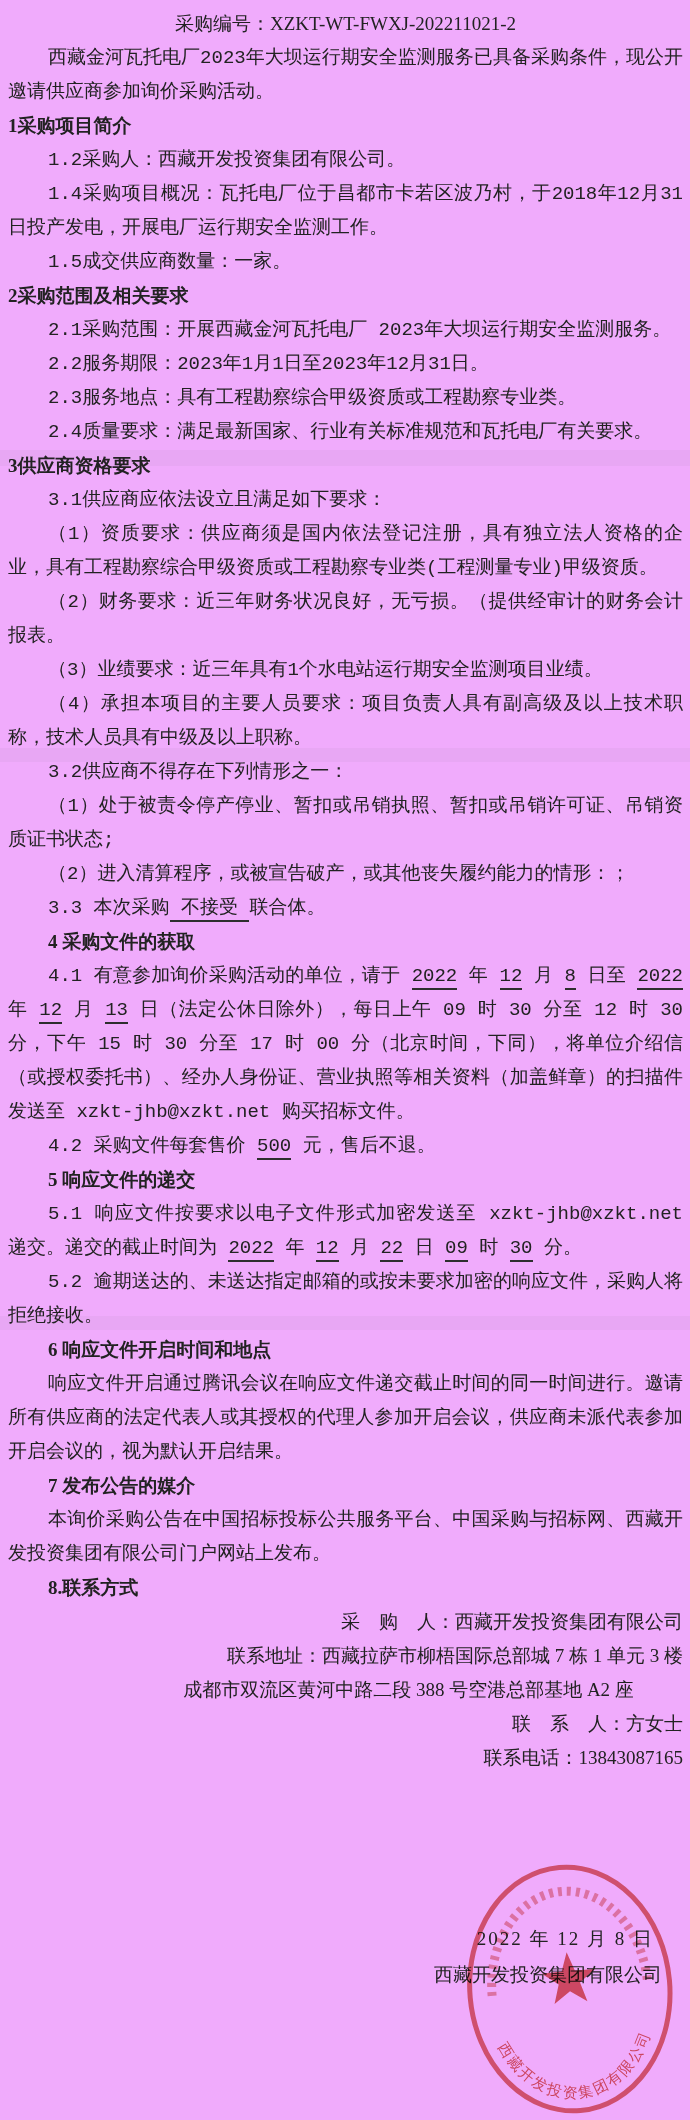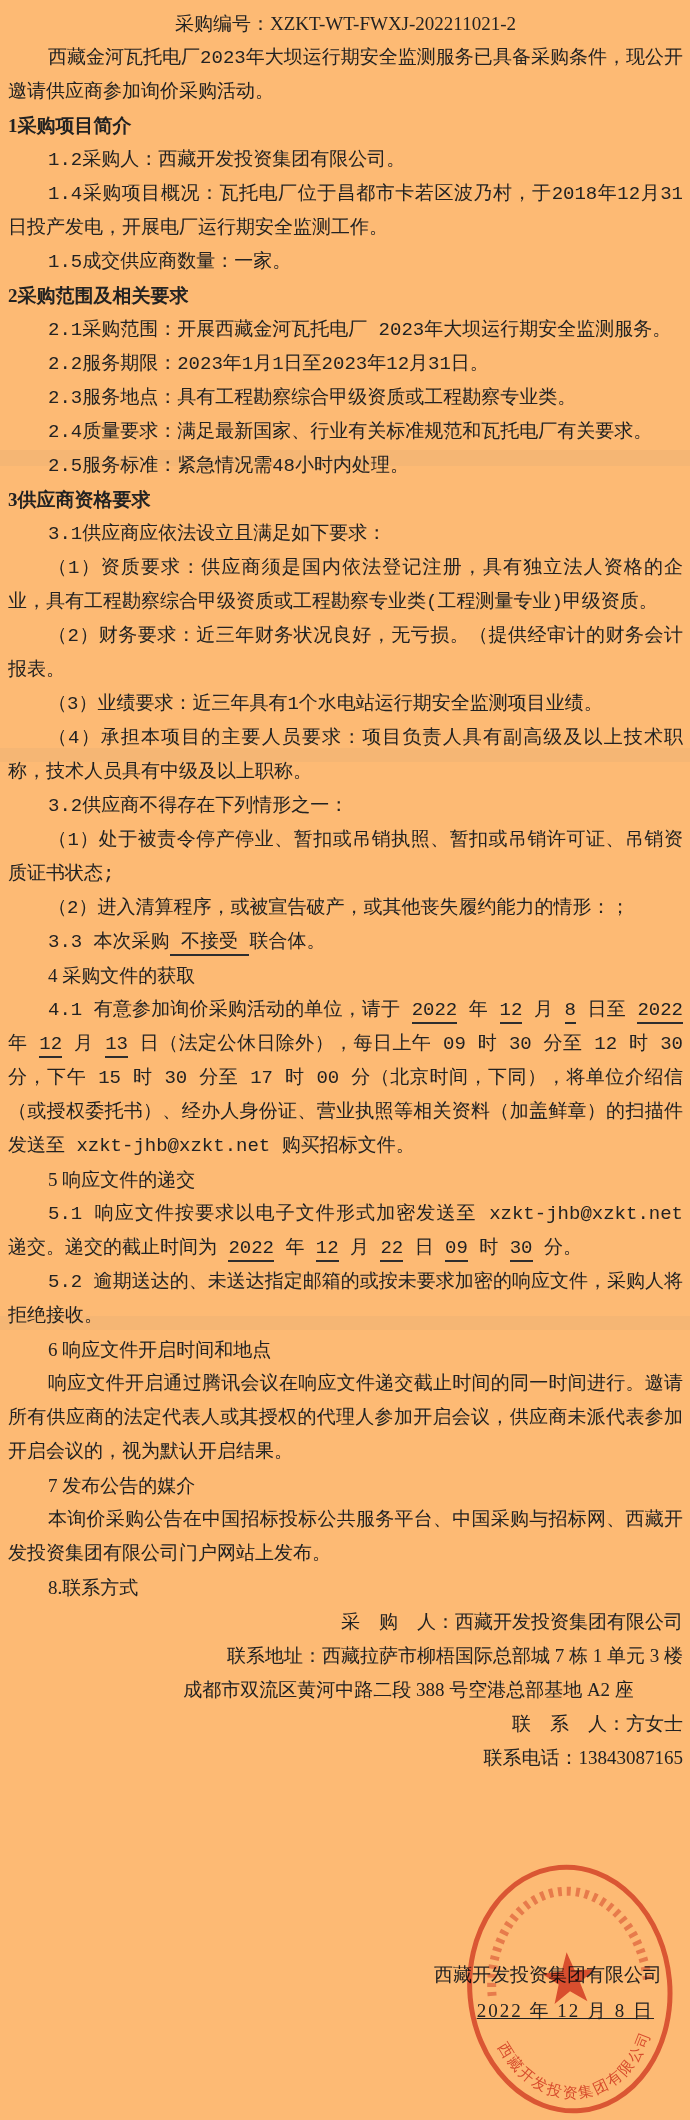--- a/index.html
+++ b/index.html
@@ -1,33 +1,33 @@
 <!DOCTYPE html>
 <html lang="zh"><head>
 <meta charset="utf-8">
 <style>
   html,body { margin:0; padding:0; background:#ffffff; }
   .page {
     position:relative; width:690px; height:2120px; overflow:hidden;
-    background:#fdba74;
+    background:#f0abfc;
     font-family:"Liberation Serif","DejaVu Serif",serif;
     color:#222222; font-size:19px;
   }
   .doc { position:relative; padding:7px 7px 0 8px; z-index:1; }
   .doc p { margin:0; line-height:34px; text-align:justify; text-justify:inter-ideograph; }
   .doc p.center { text-align:center; text-indent:0; }
   .doc p.p    { text-indent:40px;font-family:Liberation Mono, monospace; }
   .doc p.h    { font-weight:bold; text-indent:0; }
-  .doc p.hi   { font-weight:normal; text-indent:40px; }
+  .doc p.hi   { font-weight:bold; text-indent:40px; }
   .doc p.contact { text-indent:40px; text-align:right;font-family:Liberation Serif, serif; }
   .doc p.addr2   { text-indent:126px; text-align:center; }
   .u { border-bottom:2px solid #2e2e2e; padding-bottom:1px;margin-top:36px; }
   .stripe { position:absolute; left:0; width:690px; background:rgba(120,120,120,0.06); z-index:0; }
   .sign-company { position:absolute; top:1962px; right:28px; font-size:19px; z-index:2; }
-  .sign-date    { position:absolute; top:1998px; right:36px; font-size:19px; letter-spacing:2px; z-index:2;text-decoration:underline; }
+  .sign-date    { position:absolute; top:1926px; right:36px; font-size:19px; letter-spacing:2px; z-index:2; }
   .seal { position:absolute; left:458px; top:1860px; width:224px; height:262px;
           transform:rotate(-5deg); mix-blend-mode:multiply; z-index:3; pointer-events:none; }
 </style>
 </head>
 <body>
 
 <div class="page">
 
   <div class="stripe" style="top:450px;height:16px;"></div>
   <div class="stripe" style="top:748px;height:14px;"></div>
@@ -38,33 +38,33 @@
       <p class="p"><span>西藏金河瓦托电厂2023年大坝运行期安全监测服务已具备采购条件，现公开邀请供应商参加询价采购活动。</span></p>
       <p class="h"><span>1采购项目简介</span></p>
       <p class="p"><span>1.2采购人：西藏开发投资集团有限公司。</span></p>
       <p class="p"><span>1.4采购项目概况：瓦托电厂位于昌都市卡若区波乃村，于2018年12月31日投产发电，开展电厂运行期安全监测工作。</span></p>
       <p class="p"><span>1.5成交供应商数量：一家。</span></p>
       <p class="h"><span>2采购范围及相关要求</span></p>
       <p class="p"><span>2.1采购范围：开展西藏金河瓦托电厂 2023年大坝运行期安全监测服务。</span></p>
       <p class="p"><span>2.2服务期限：2023年1月1日至2023年12月31日。</span></p>
       <p class="p"><span>2.3服务地点：具有工程勘察综合甲级资质或工程勘察专业类。</span></p>
       <p class="p"><span>2.4质量要求：满足最新国家、行业有关标准规范和瓦托电厂有关要求。</span></p>
-      <p class="p"><span>2.5服务标准：紧急情况需48小时内处理。</span></p>
       <p class="h"><span>3供应商资格要求</span></p>
       <p class="p"><span>3.1供应商应依法设立且满足如下要求：</span></p>
       <p class="p"><span>（1）资质要求：供应商须是国内依法登记注册，具有独立法人资格的企业，具有工程勘察综合甲级资质或工程勘察专业类(工程测量专业)甲级资质。</span></p>
       <p class="p"><span>（2）财务要求：近三年财务状况良好，无亏损。（提供经审计的财务会计报表。</span></p>
       <p class="p"><span>（3）业绩要求：近三年具有1个水电站运行期安全监测项目业绩。</span></p>
       <p class="p"><span>（4）承担本项目的主要人员要求：项目负责人具有副高级及以上技术职称，技术人员具有中级及以上职称。</span></p>
       <p class="p"><span>3.2供应商不得存在下列情形之一：</span></p>
       <p class="p"><span>（1）处于被责令停产停业、暂扣或吊销执照、暂扣或吊销许可证、吊销资质证书状态;</span></p>
       <p class="p"><span>（2）进入清算程序，或被宣告破产，或其他丧失履约能力的情形：；</span></p>
       <p class="p"><span>3.3 本次采购</span><span class="u"> 不接受 </span><span>联合体。</span></p>
       <p class="hi"><span>4 采购文件的获取</span></p>
       <p class="p"><span>4.1 有意参加询价采购活动的单位，请于 </span><span class="u">2022</span><span> 年 </span><span class="u">12</span><span> 月 </span><span class="u">8</span><span> 日至 </span><span class="u">2022</span><span> 年 </span><span class="u">12</span><span> 月 </span><span class="u">13</span><span> 日（法定公休日除外），每日上午 09 时 30 分至 12 时 30 分，下午 15 时 30 分至 17 时 00 分（北京时间，下同），将单位介绍信（或授权委托书）、经办人身份证、营业执照等相关资料（加盖鲜章）的扫描件发送至 xzkt-jhb@xzkt.net 购买招标文件。</span></p>
+      <p class="p"><span>4.2 采购文件每套售价 </span><span class="u">500</span><span> 元，售后不退。</span></p>
       <p class="hi"><span>5 响应文件的递交</span></p>
       <p class="p"><span>5.1 响应文件按要求以电子文件形式加密发送至 xzkt-jhb@xzkt.net 递交。递交的截止时间为 </span><span class="u">2022</span><span> 年 </span><span class="u">12</span><span> 月 </span><span class="u">22</span><span> 日 </span><span class="u">09</span><span> 时 </span><span class="u">30</span><span> 分。</span></p>
       <p class="p"><span>5.2 逾期送达的、未送达指定邮箱的或按未要求加密的响应文件，采购人将拒绝接收。</span></p>
       <p class="hi"><span>6 响应文件开启时间和地点</span></p>
       <p class="p"><span>响应文件开启通过腾讯会议在响应文件递交截止时间的同一时间进行。邀请所有供应商的法定代表人或其授权的代理人参加开启会议，供应商未派代表参加开启会议的，视为默认开启结果。</span></p>
       <p class="hi"><span>7 发布公告的媒介</span></p>
       <p class="p"><span>本询价采购公告在中国招标投标公共服务平台、中国采购与招标网、西藏开发投资集团有限公司门户网站上发布。</span></p>
       <p class="hi"><span>8.联系方式</span></p>
       <p class="contact"><span>采　购　人：西藏开发投资集团有限公司</span></p>
       <p class="contact"><span>联系地址：西藏拉萨市柳梧国际总部城 7 栋 1 单元 3 楼</span></p>

